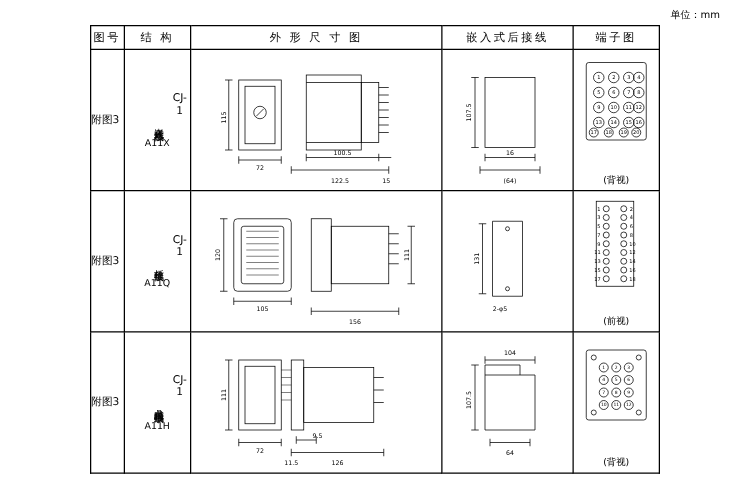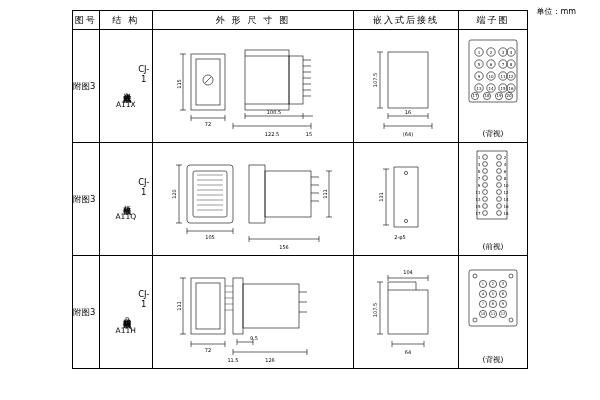--- a/index.html
+++ b/index.html
@@ -1,19 +1,19 @@
 <!DOCTYPE html>
 <html><head>
 <meta charset="utf-8">
 <style>
   html,body{margin:0;padding:0;background:#fff;}
   body{width:600px;height:400px;font-family:"DejaVu Sans","Liberation Sans",sans-serif;color:#000;}
   .page{position:relative;width:588px;height:400px;}
   .unit{position:absolute;right:12px;top:6px;font-size:8px;color:#000;}
-  table.main{position:absolute;left:72px;top:10px;border-collapse:collapse;width:456px;}
+  table.main{position:absolute;left:72px;top:20px;border-collapse:collapse;width:456px;}
   table.main th,table.main td{border:1px solid #000;padding:0;}
   table.main th{font-size:9px;font-weight:normal;height:18px;letter-spacing:2px;}
   .c1{width:30px;}
   .c2{width:54px;text-align:center;}
   .c3{width:200px;margin-top:36px;}
   .c4{width:104px;}
   .c5{width:68px;}
   .rowcell{position:relative;height:112px;vertical-align:middle;}
   .fig-label{font-size:8.5px;text-align:left;line-height:1.25;}
   .struct{display:flex;flex-direction:column;align-items:center;justify-content:center;height:100%;font-size:8px;}

